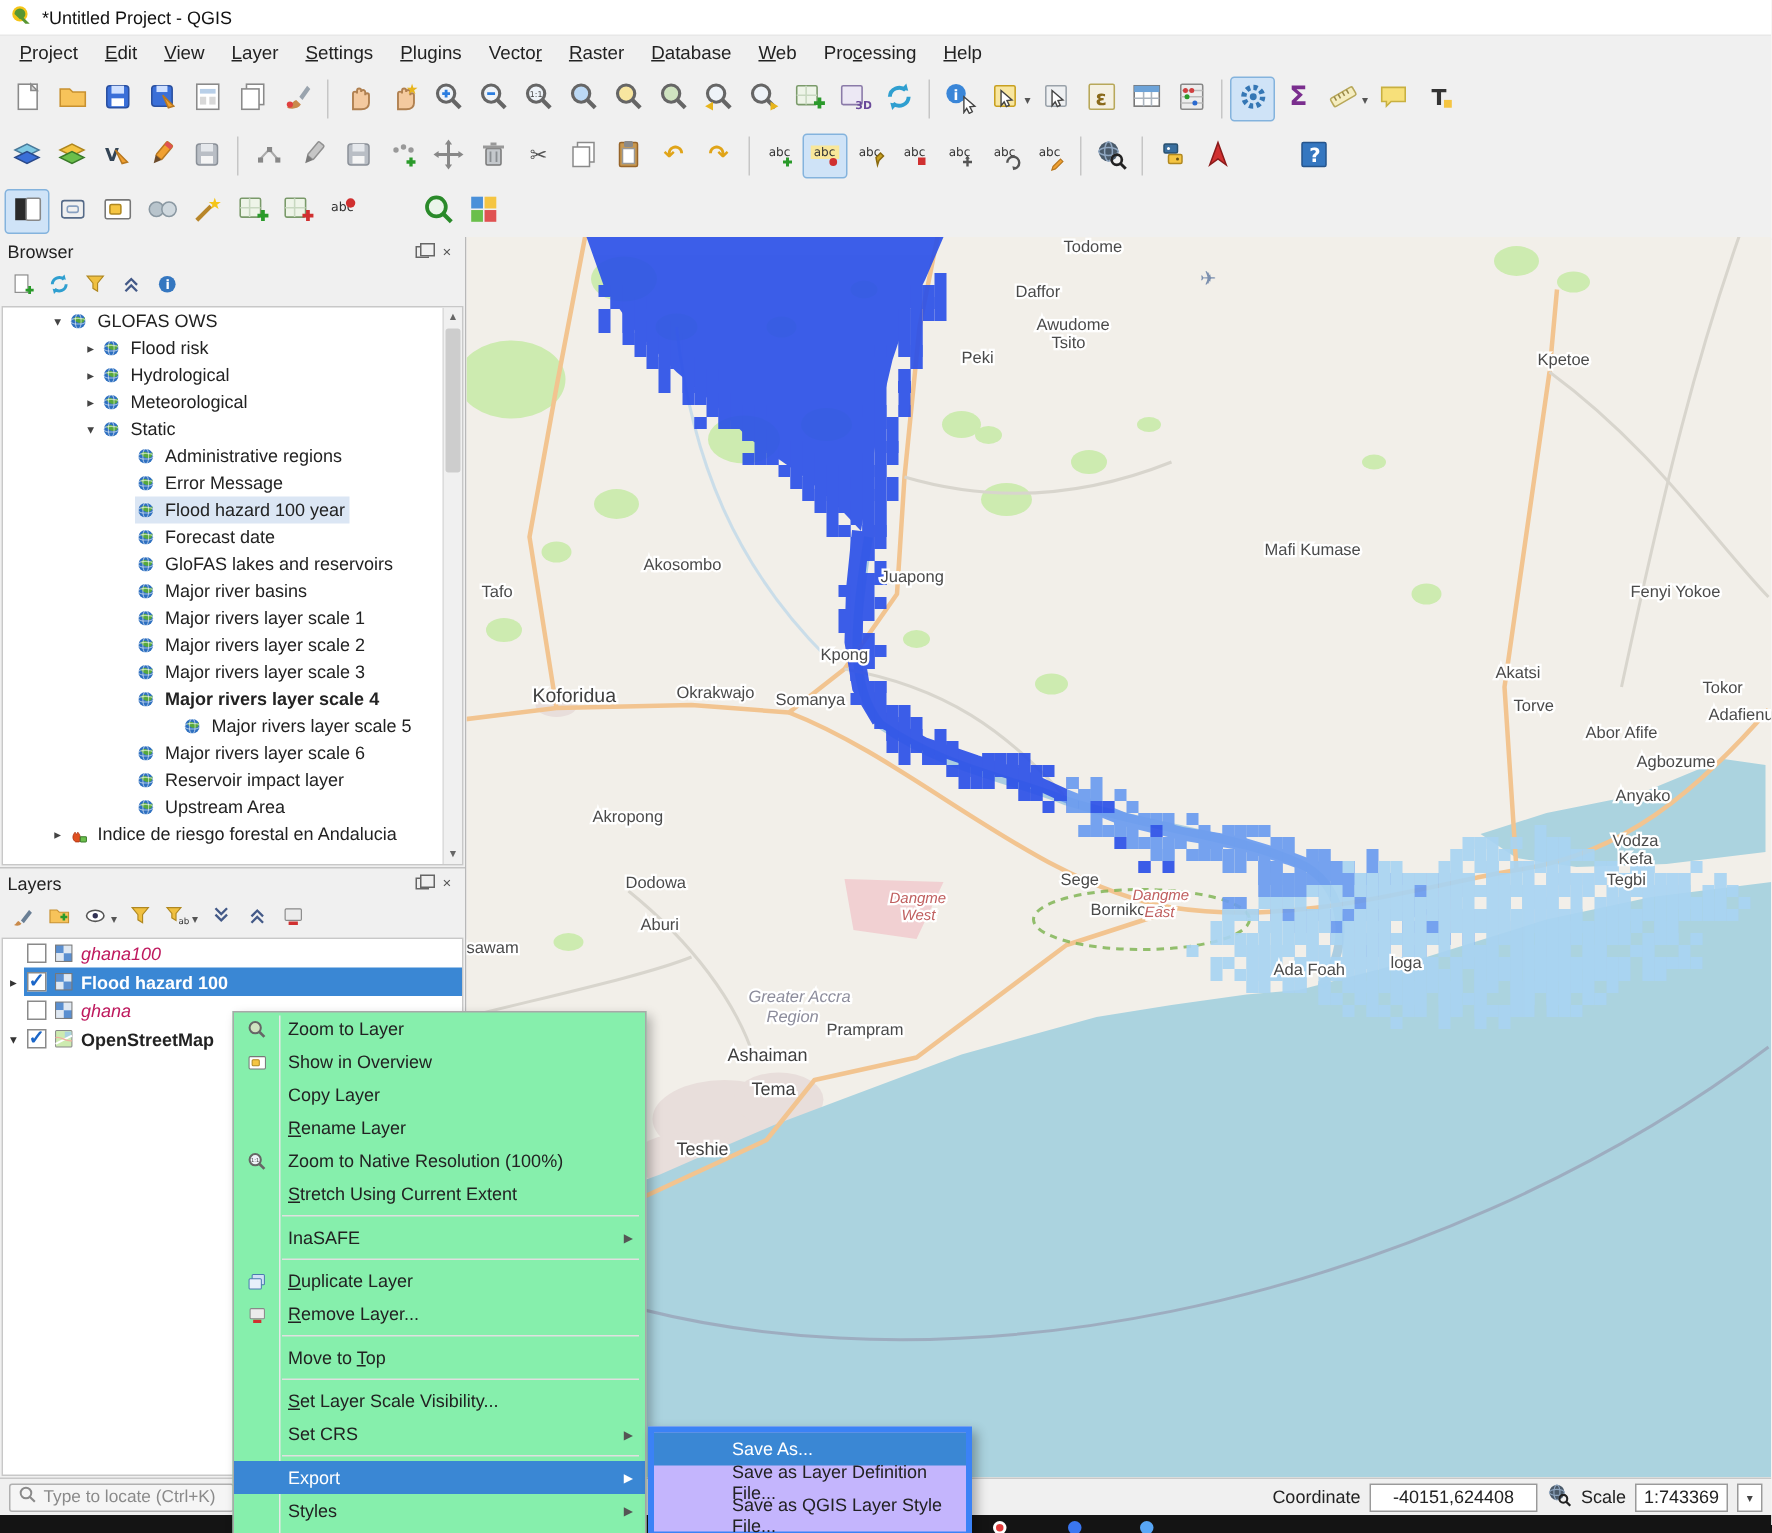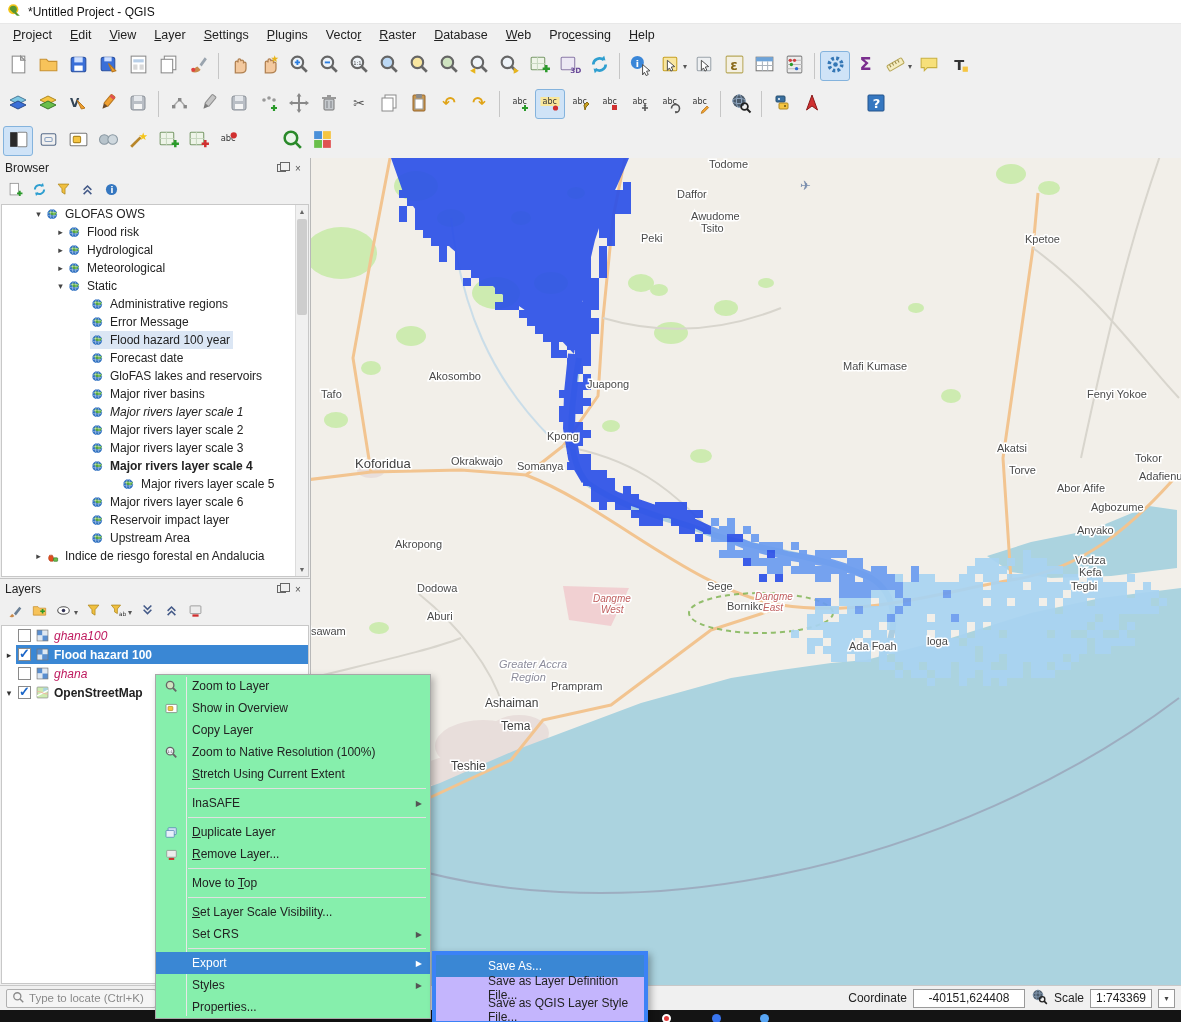--- a/index.html
+++ b/index.html
@@ -774,21 +774,21 @@
                     <svg width="15" height="15" viewBox="0 0 22 22" xmlns="http://www.w3.org/2000/svg">
                       <circle cx="10.5" cy="10.5" r="7.2" fill="#2d6fc0"></circle>
                       <path d="M5.5 8 q3.5 -3 6.5 -1 q3 1.5 5 -0.5 q0.5 4.5 -3 5.5 q-4.5 1 -8.5 -4 z" fill="#57a83c"></path>
                       <ellipse cx="10.5" cy="10.5" rx="7.2" ry="2.8" fill="none" stroke="rgba(255,255,255,.55)" stroke-width="1"></ellipse>
                       <ellipse cx="10.5" cy="10.5" rx="2.8" ry="7.2" fill="none" stroke="rgba(255,255,255,.55)" stroke-width="1"></ellipse>
                     </svg>
                   </span>
                   <span class="tr-label">Major river basins</span>
                 </span>
               </div>
-              <div class="tree-row" style="padding-left: 88px; font-style: italic;">
+              <div class="tree-row" style="padding-left: 88px;">
                 <span style="display: inline-flex; align-items: center; height: 100%;">
                   <span class="tr-ic">
                     <svg width="15" height="15" viewBox="0 0 22 22" xmlns="http://www.w3.org/2000/svg">
                       <circle cx="10.5" cy="10.5" r="7.2" fill="#2d6fc0"></circle>
                       <path d="M5.5 8 q3.5 -3 6.5 -1 q3 1.5 5 -0.5 q0.5 4.5 -3 5.5 q-4.5 1 -8.5 -4 z" fill="#57a83c"></path>
                       <ellipse cx="10.5" cy="10.5" rx="7.2" ry="2.8" fill="none" stroke="rgba(255,255,255,.55)" stroke-width="1"></ellipse>
                       <ellipse cx="10.5" cy="10.5" rx="2.8" ry="7.2" fill="none" stroke="rgba(255,255,255,.55)" stroke-width="1"></ellipse>
                     </svg>
                   </span>
                   <span class="tr-label">Major rivers layer scale 1</span>
@@ -2567,20 +2567,24 @@
             <rect x="6" y="8" width="7" height="6" fill="#f5c542" stroke="#b08820" rx="1"></rect>
           </svg>
         </span>
         <span class="mi-label">Show in Overview</span>
       </div>
       <div class="menu-item">
         <span class="mi-icon"></span>
         <span class="mi-label">Copy Layer</span>
       </div>
       <div class="menu-item">
+        <span class="mi-icon"></span>
+        <span class="mi-label"><u>R</u>ename Layer</span>
+      </div>
+      <div class="menu-item">
         <span class="mi-icon">
           <svg width="15" height="15" viewBox="0 0 22 22" xmlns="http://www.w3.org/2000/svg">
             <circle cx="9" cy="9" r="5.5" fill="#eef3f8" stroke="#666" stroke-width="2"></circle>
             <path d="M13.2 13.2 L18 18" fill="none" stroke="#666" stroke-width="2.6"></path>
             <text x="9" y="11" font-size="5" text-anchor="middle" fill="#444" font-family="DejaVu Sans">1:1</text>
           </svg>
         </span>
         <span class="mi-label">Zoom to Native Resolution (100%)</span>
       </div>
       <div class="menu-item">

